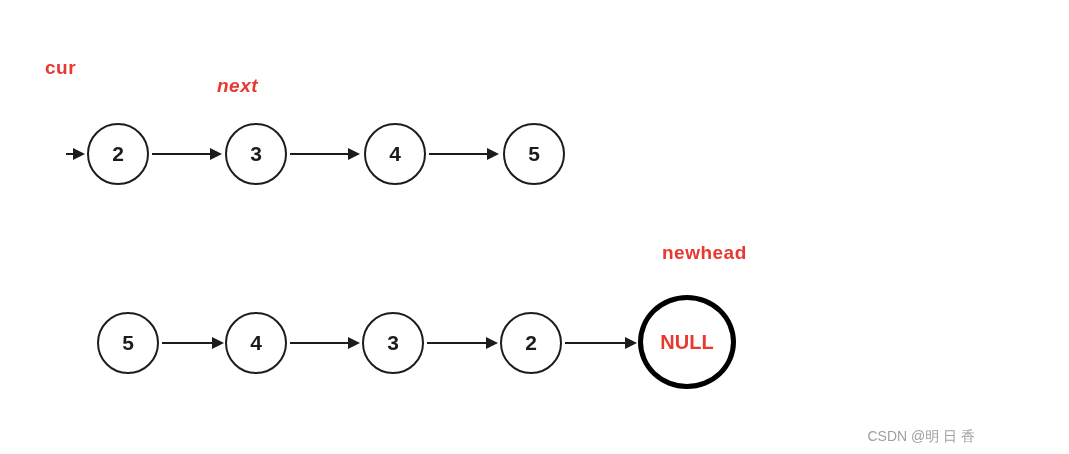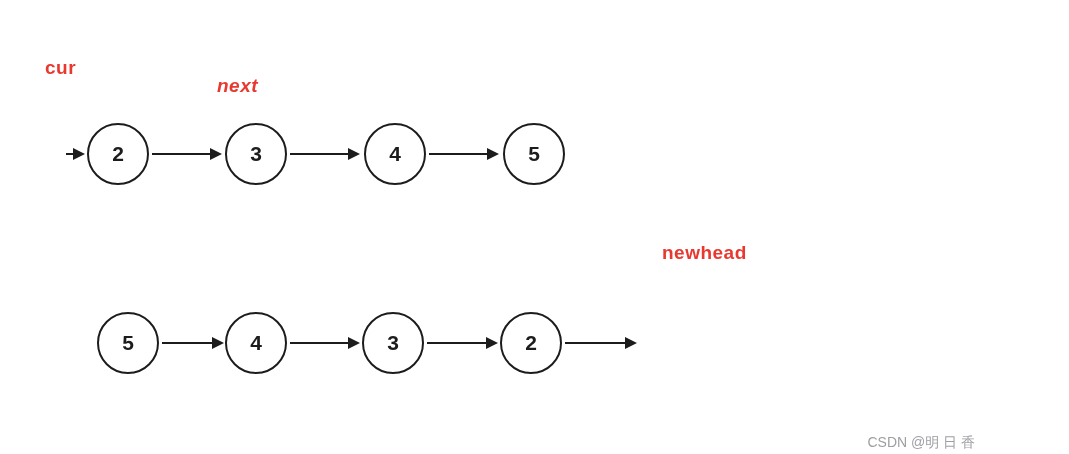--- a/index.html
+++ b/index.html
@@ -64,21 +64,21 @@
     top: -5px;
     width: 0;
     height: 0;
     border-left: 12px solid #1c1c1c;
     border-top: 6px solid transparent;
     border-bottom: 6px solid transparent;
   }
   .watermark {
     position: absolute;
     right: 12px;
-    bottom: 2px;
+    bottom: 8px;
     color: #9e9ea4;
     font-size: 14px;
   }
 </style>
 </head>
 <body>
 
 <div class="canvas">
 
   <div class="pointer-label" style="left:45px; top:57px;">cur</div>
@@ -103,16 +103,17 @@
 
   <div class="node" style="left:225px; top:312px;">4</div>
   <div class="arrow" style="left:290px; top:342px; width:58px;"></div>
 
   <div class="node" style="left:362px; top:312px;">3</div>
   <div class="arrow" style="left:427px; top:342px; width:59px;"></div>
 
   <div class="node" style="left:500px; top:312px;">2</div>
   <div class="arrow" style="left:565px; top:342px; width:60px;"></div>
 
+  <div class="null-node" style="left:638px; top:295px;">NULL</div>
 
   <div class="watermark">CSDN @明 日 香</div>
 
 </div>
 
 </body></html>

